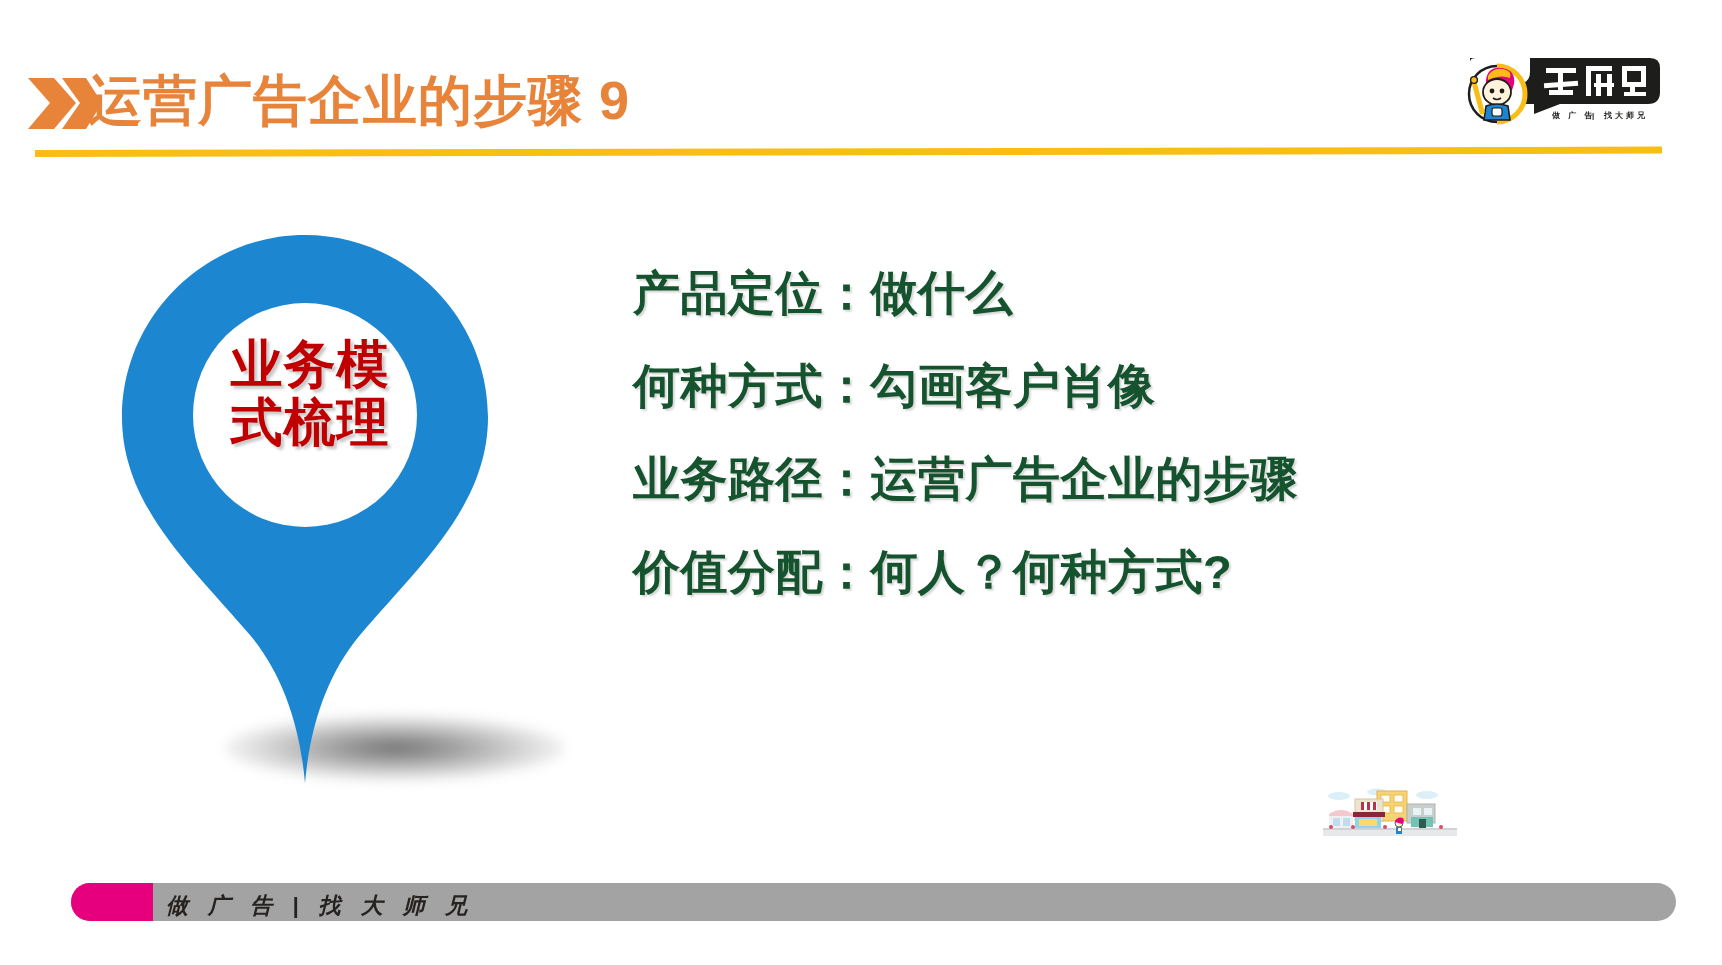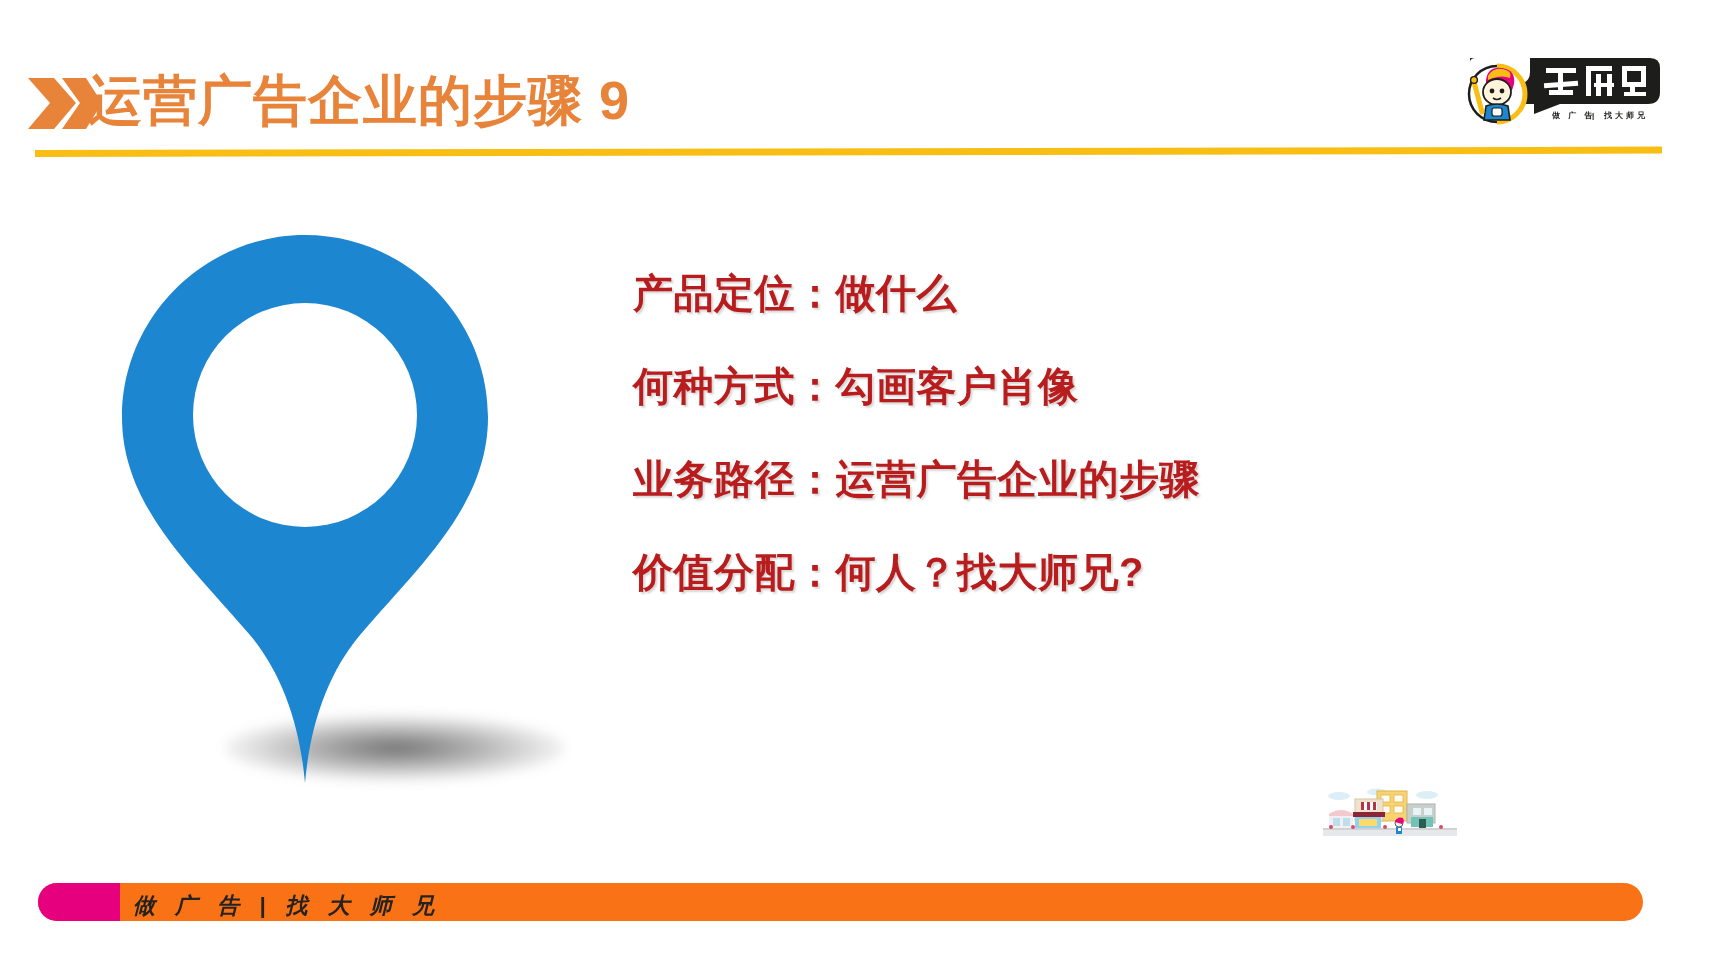--- a/index.html
+++ b/index.html
@@ -105,38 +105,38 @@
   }
 
   
   .bullets {
     position: absolute;
     left: 633px;
     top: 268px;
     width: 1030px;
   }
   .bullet {
-    font-size: 40px;
+    font-size: 47px;
     font-weight: bold;
-    color: #b91c1c;
+    color: #14532d;
     line-height: 50px;
     margin-bottom: 43px;
     white-space: nowrap;
     letter-spacing: 0.5px;
     text-shadow: 2px 2px 2px rgba(0,0,0,0.16);
   }
 
   
   .footer-bar {
     position: absolute;
-    left: 38px;
+    left: 71px;
     top: 883px;
     width: 1605px;
     height: 38px;
-    background: #f97316;
+    background: #a3a3a3;
     border-radius: 19px;
   }
   .footer-cap {
     position: absolute;
     left: 0; top: 0;
     width: 82px;
     height: 38px;
     background: #E6007E;
     border-top-left-radius: 19px;
     border-bottom-left-radius: 19px;
@@ -235,27 +235,31 @@
     <svg class="pin-svg" width="420" height="600" viewBox="0 0 420 600" aria-hidden="true">
       <path d="M205 30
                C 105 30 22 112 22 212
                C 22 300 90 360 150 430
                C 182 468 200 520 205 578
                C 210 520 228 468 260 430
                C 320 360 388 300 388 212
                C 388 112 305 30 205 30 Z" fill="#1C86D0"></path>
       <circle cx="205" cy="210" r="112" fill="#ffffff"></circle>
     </svg>
+    <div class="pin-label">
+      <div>业务模</div>
+      <div>式梳理</div>
+    </div>
   </div>
 
   <div class="bullets">
     <div class="bullet">产品定位：做什么</div>
     <div class="bullet">何种方式：勾画客户肖像</div>
     <div class="bullet">业务路径：运营广告企业的步骤</div>
-    <div class="bullet">价值分配：何人？找大师兄?</div>
+    <div class="bullet">价值分配：何人？何种方式?</div>
   </div>
 
   <div class="footer-bar">
     <div class="footer-cap"></div>
     <div class="footer-text">做 广 告  |  找 大 师 兄</div>
   </div>
 
   <div class="storefront">
     <svg width="150" height="52" viewBox="0 0 150 52" aria-hidden="true">
 

